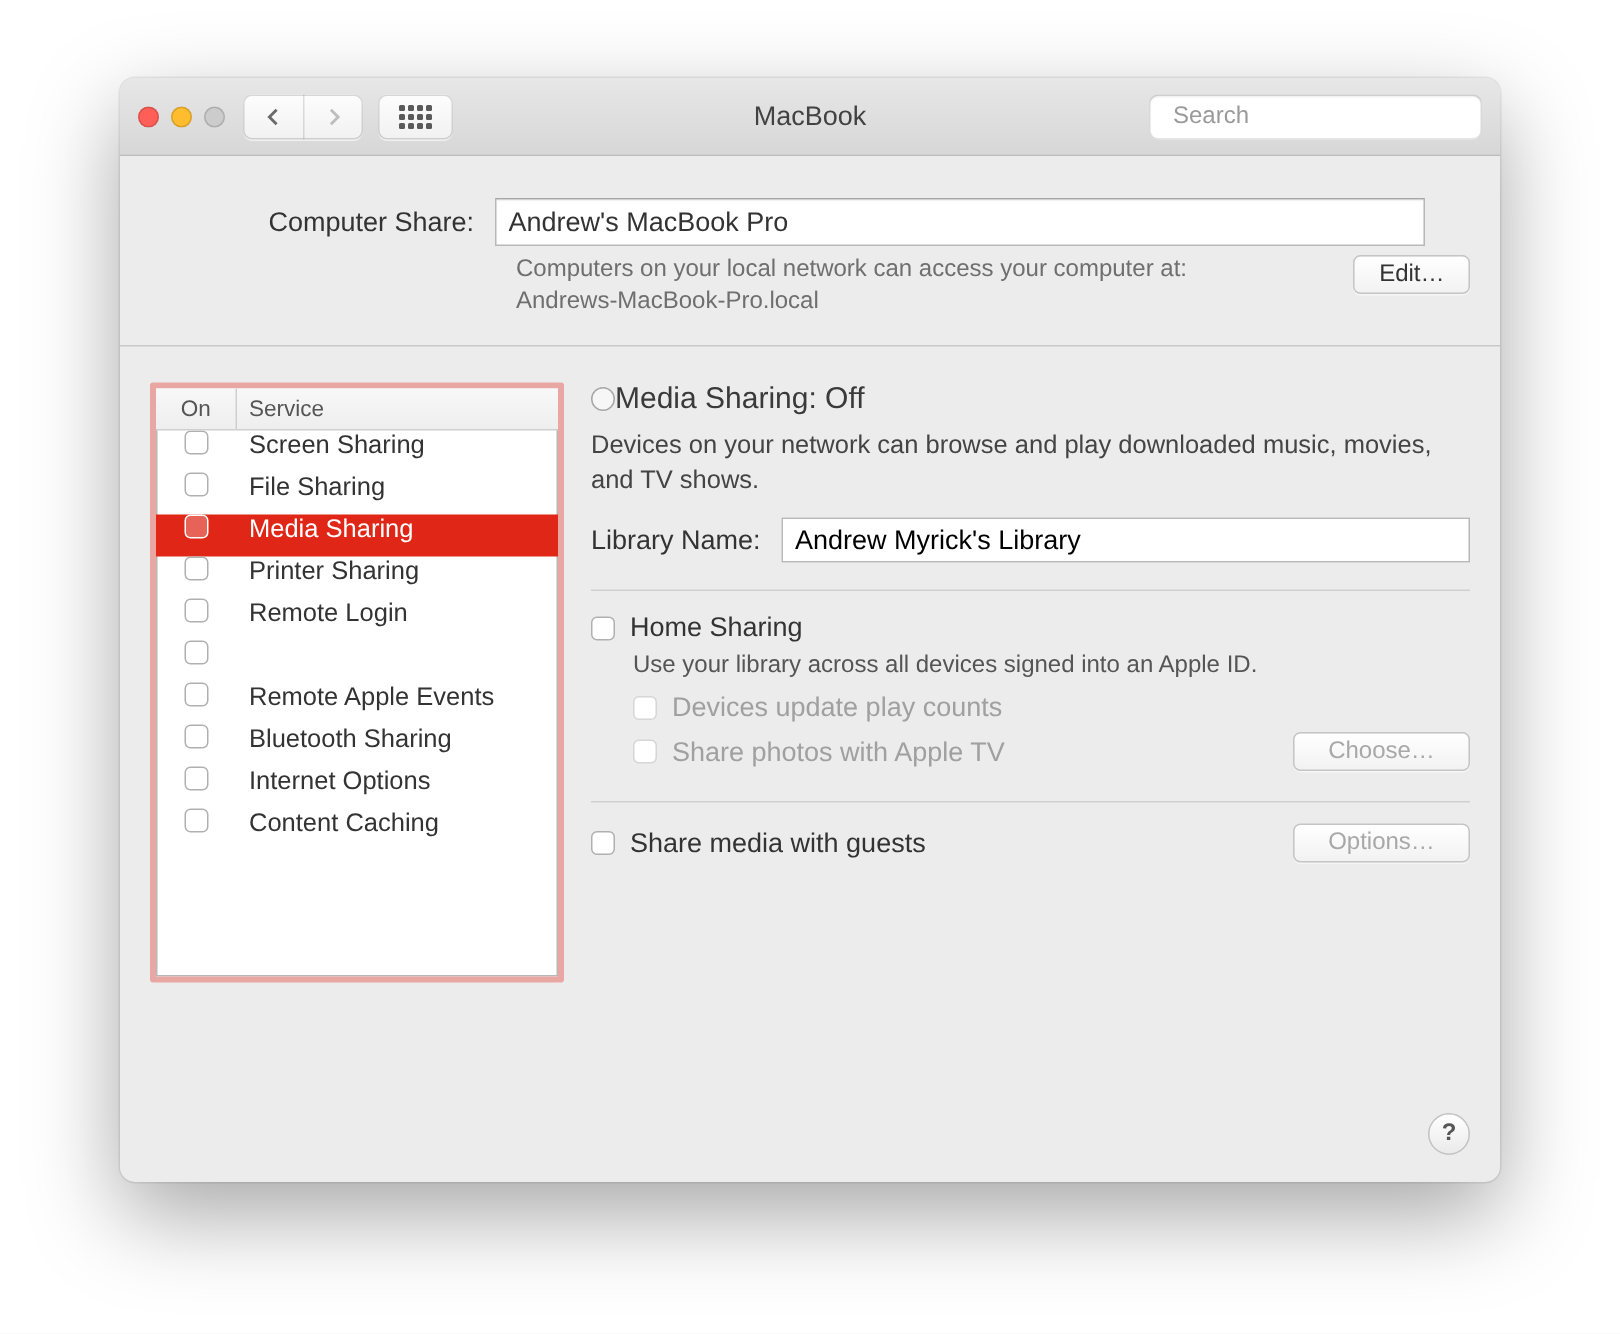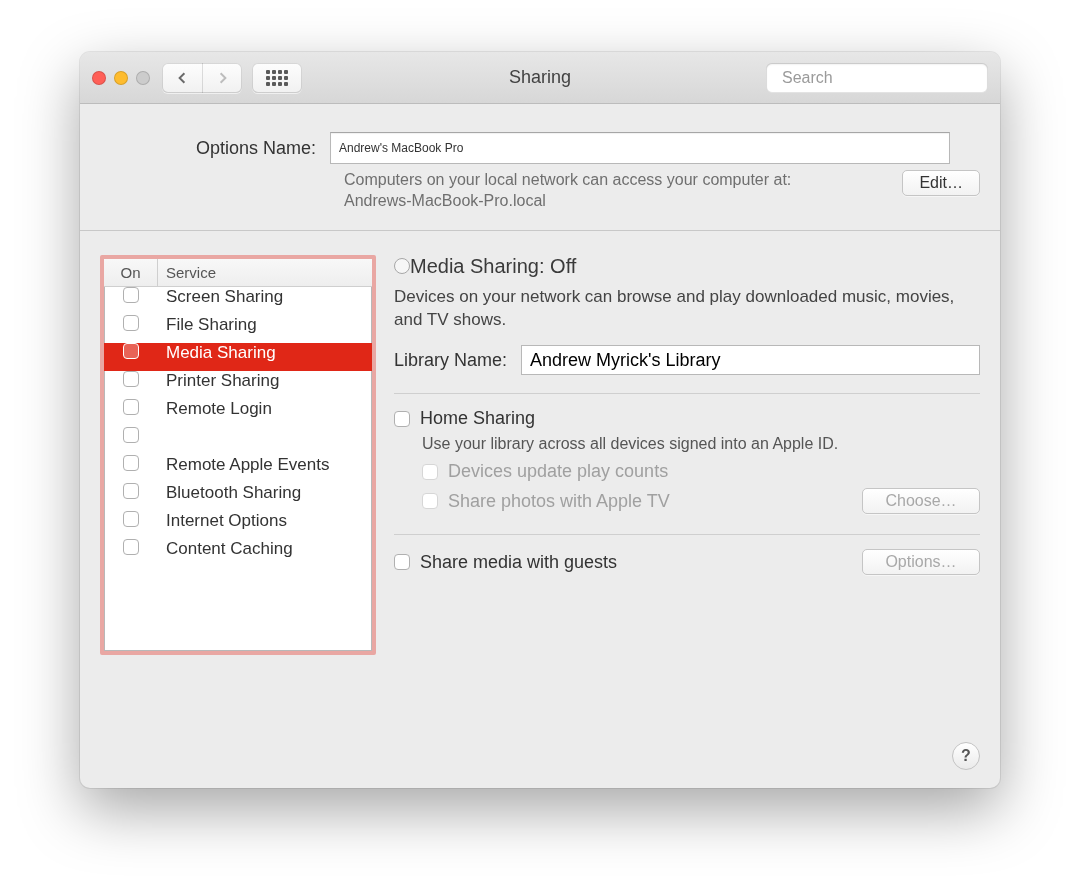--- a/index.html
+++ b/index.html
@@ -73,21 +73,21 @@
 
   .header-area {
     padding: 28px 20px 18px 20px;
     border-bottom:1px solid #c8c8c8;
   }
   .row { display:flex; align-items:center; }
   .label-right { width:230px; text-align:right; padding-right:14px; font-size:18px; color:#333;}
   .textinput {
     flex:1; height:32px; background:#fff;
     border:1px solid #b8b8b8; border-top-color:#a6a6a6;
-    border-radius:0; padding:0 8px; font-size:12px; color:#333;
+    border-radius:0; padding:0 8px; font-size:18px; color:#333;
     box-shadow: inset 0 1px 1px rgba(0,0,0,.06);
   }
   .subtext {
     margin-left:244px; margin-top:6px; color:#6f6f6f; font-size:16px; line-height:1.3;
     display:flex; align-items:flex-start;
   }
   .subtext .txt{ flex:1; padding-right:20px;}
   .macbtn {
     height:26px; padding:0 16px; font-size:16px; color:#333;
     background:linear-gradient(#ffffff,#f2f2f2);
@@ -189,32 +189,32 @@
         <span></span>
           <span></span>
           <span></span>
           <span></span>
         <span></span>
           <span></span>
           <span></span>
           <span></span>
       </div>
     </div>
-    <div class="title">Sharing</div>
+    <div class="title">MacBook</div>
     <div class="searchwrap">
       <svg viewBox="0 0 16 16">
           <path d="M6.5 1a5.5 5.5 0 014.25 9l3.6 3.6-1.1 1.1-3.6-3.6A5.5 5.5 0 116.5 1zm0 1.5a4 4 0 100 8 4 4 0 000-8z"></path>
         </svg>
       <input type="text" placeholder="Search" style="">
     </div>
   </div>
 
   <div class="header-area">
     <div class="row">
-      <div class="label-right">Options Name:</div>
+      <div class="label-right">Computer Share:</div>
       <input class="textinput" style="max-width: 620px;" value="Andrew's MacBook Pro">
     </div>
     <div class="subtext">
       <div class="txt">
         <span>Computers on your local network can access your computer at:</span><br>
         <span>Andrews-MacBook-Pro.local</span>
       </div>
       <button class="macbtn">Edit…</button>
     </div>
   </div>

